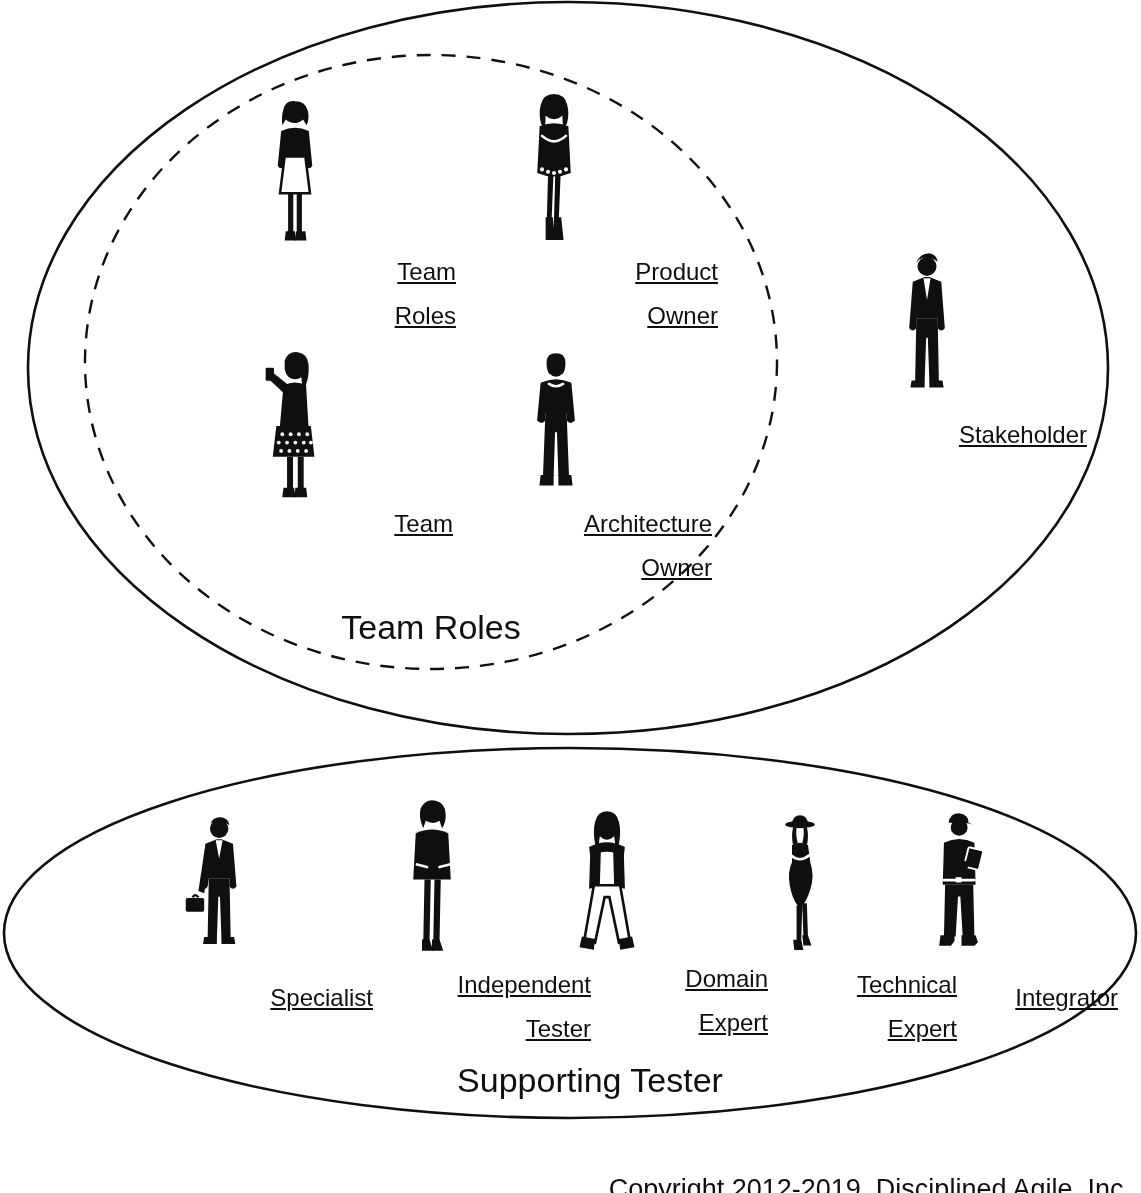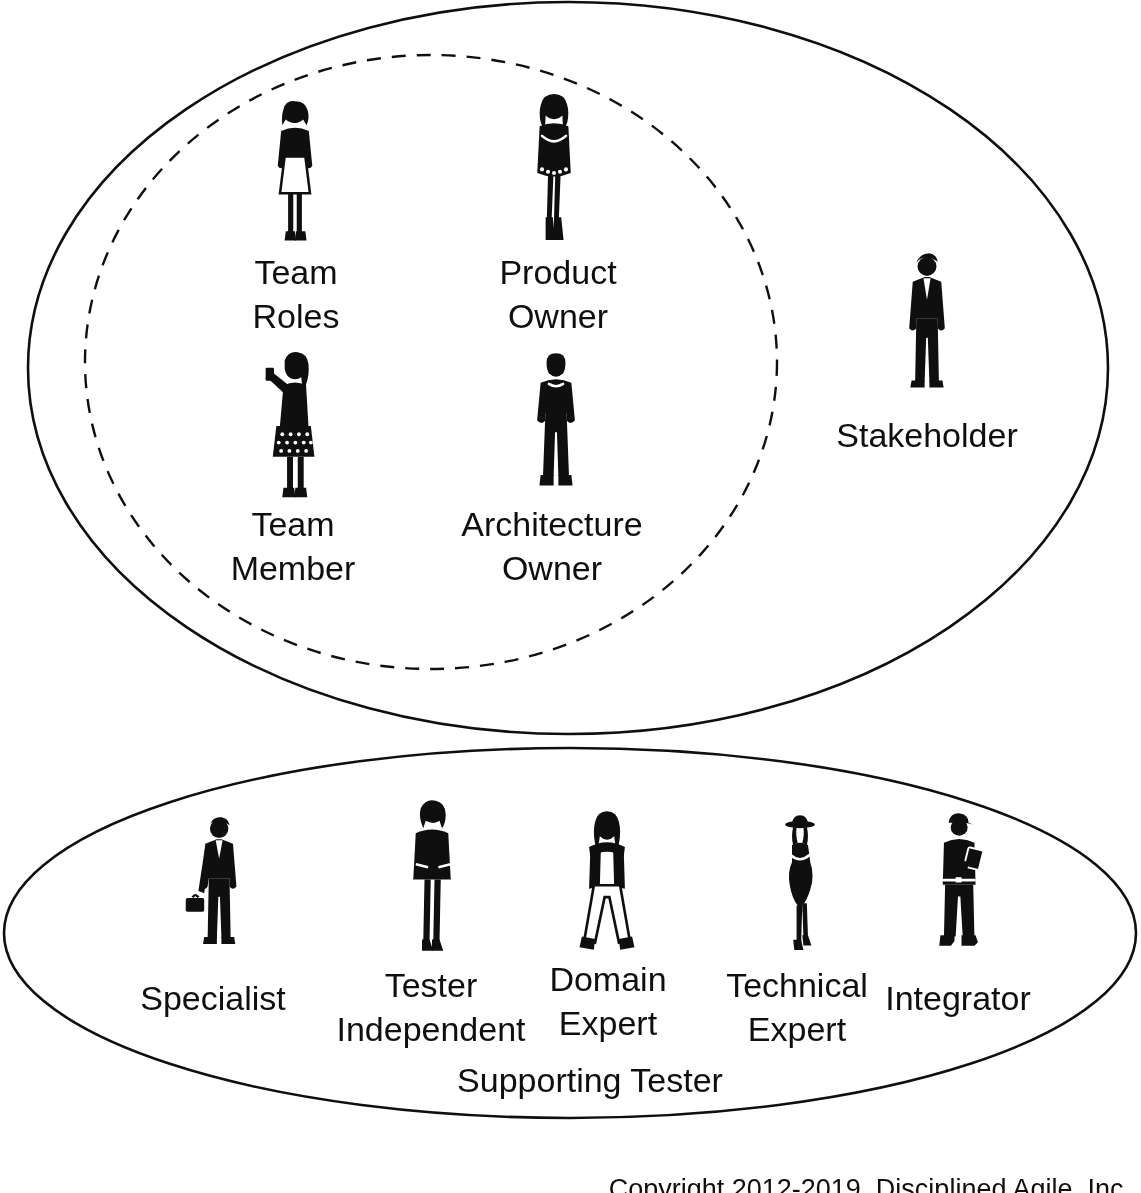--- a/index.html
+++ b/index.html
@@ -21,23 +21,23 @@
 
   .fig{position:absolute;transform:translateX(-50%);}
   .fig svg{display:block;fill:var(--ink);}
   .paper{fill:#fff;}
   .wline{fill:none;stroke:#fff;stroke-width:2.2;stroke-linecap:round;}
   .edged{fill:#fff;stroke:var(--ink);stroke-width:2.2;}
   .outlined{stroke:#fff;stroke-width:1.6;}
 
   .cap{
     position:absolute;transform:translateX(-50%);
-    width:320px;text-align:center;
-    font-size:34px;line-height:44px;color:var(--ink);
-    letter-spacing:0px; white-space:nowrap;
+    width:320px;text-align:right;
+    font-size:24px;line-height:44px;color:var(--ink);
+    letter-spacing:0px; white-space:nowrap;text-decoration:underline;
   }
   .cap span{display:block;}
   .zone{
     position:absolute;transform:translateX(-50%);
     font-size:34px;line-height:40px;color:var(--ink);white-space:nowrap;
   }
   .copyright{
     position:absolute;right:10px;top:1158px;
     font-size:27px;color:var(--ink);white-space:pre;margin-top:16px;
   }
@@ -137,21 +137,20 @@
           <circle cx="47" cy="84" r="1.6"></circle>
       </g>
       <path d="M31 89 h5 v27 h-5 Z"></path>
       <path d="M40 89 h5 v27 h-5 Z"></path>
       <path d="M28 115 h9 l1 8 h-11 Z"></path>
       <path d="M38 115 h9 l1 8 h-11 Z"></path>
     </svg>
   </div>
   <div class="cap c-tm">
     <span>Team</span>
-    <span>Member</span>
   </div>
 
   <div class="fig f-ao">
     <svg width="76" height="156" viewBox="0 0 64 132">
       <path d="M24 9 Q24 1 32 1 Q40 1 40 9 Q40 15 38 18 Q35 21 32 21 Q29 21 26 18 Q24 15 24 9 Z"></path>
       <path d="M19 26 Q32 20 45 26 L48 58 Q44 62 41 58 L41 52 Q36 55 32 55 Q28 55 23 52 L23 58 Q20 62 16 58 Z"></path>
       <path class="wline" d="M26 27 Q32 31 38 27"></path>
       <path d="M23 52 H41 L43 105 H34 L32.8 68 H31.2 L30 105 H21 Z"></path>
       <path d="M19 104 h11 v9 h-12 Z"></path>
       <path d="M34 104 h11 l1 9 h-12 Z"></path>
@@ -170,20 +169,21 @@
       <path class="paper" d="M29 22 L35 22 L32 40 Z"></path>
       <path d="M23 56 H41 L42 109 H34 L32.7 72 H31.3 L30 109 H22 Z"></path>
       <path d="M19 108 h11 v6 h-12 Z"></path>
       <path d="M34 108 h11 l1 6 h-12 Z"></path>
     </svg>
   </div>
   <div class="cap c-sh">
     <span>Stakeholder</span>
   </div>
 
+  <div class="zone c-teamroles">Team Roles</div>
 
   <div class="fig f-sp">
     <svg width="74" height="152" viewBox="0 0 64 132">
       <circle cx="33" cy="12" r="8"></circle>
       <path d="M25 8 Q28 1 35 2 Q41 3 42 9 Q37 5 29 6 Q26 6 25 8 Z"></path>
       <path d="M21 25 L31 21 H35 L45 25 L48 62 Q45 66 42 62 L42 55 H24 L23 62 Q21 66 18 62 Z"></path>
       <path class="paper" d="M30 22 L36 22 L33 38 Z"></path>
       <path d="M21 26 L15 66 L20 68 L26 31 Z"></path>
       <path d="M24 55 H42 L43 107 H35 L33.7 71 H32.3 L31 107 H23 Z"></path>
       <path d="M9 71 q3 -5 7 0 l-2 1 q-2 -3 -3 0 Z"></path>
@@ -202,22 +202,22 @@
       <circle cx="33" cy="12" r="6.5"></circle>
       <path d="M19 27 Q32 21 45 27 L47 64 H17 Z"></path>
       <path class="wline" d="M20 52 L28 54 M38 54 L46 52"></path>
       <path d="M26 64 h5 L30 114 h-5 Z"></path>
       <path d="M34 64 h5 L38 114 h-5 Z"></path>
       <path d="M24 112 h6 l3 9 h-9 Z"></path>
       <path d="M32 112 h6 l3 9 h-9 Z"></path>
     </svg>
   </div>
   <div class="cap c-it">
+    <span>Independent</span>
     <span>Tester</span>
-    <span>Independent</span>
   </div>
 
   <div class="fig f-de">
     <svg width="86" height="158" viewBox="0 0 72 132">
       <path d="M26 9 Q28 0 36 0 Q44 0 46 9 Q48 17 46 27 L44 36 Q43 28 42 21 Q39 24 36 24 Q33 24 30 21 Q29 28 28 36 L26 27 Q24 17 26 9 Z"></path>
       <path class="paper" d="M30 27 H42 L43 62 H29 Z"></path>
       <path d="M21 30 Q36 22 51 30 L50 38 Q36 30 22 38 Z"></path>
       <path d="M22 33 L31 27 L30 63 L21 65 Z"></path>
       <path d="M50 33 L41 27 L42 63 L51 65 Z"></path>
       <path class="edged" d="M25 62 H47 L55 108 L46 110 L38 72 H34 L26 110 L17 108 Z"></path>

